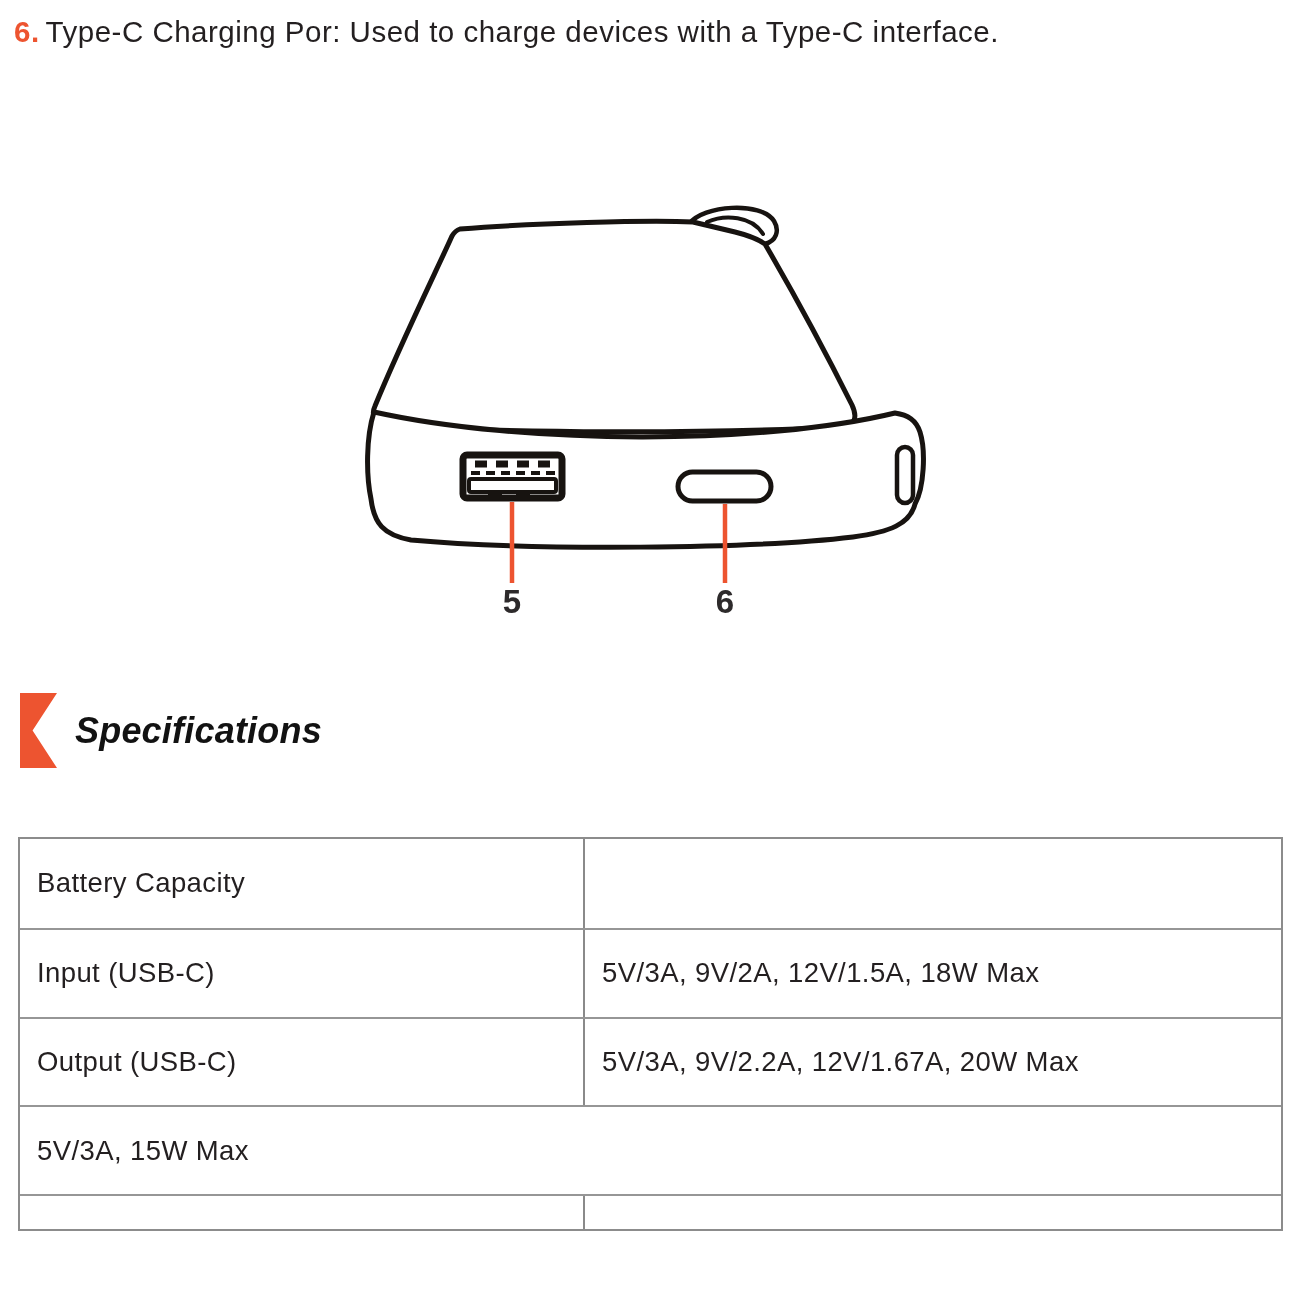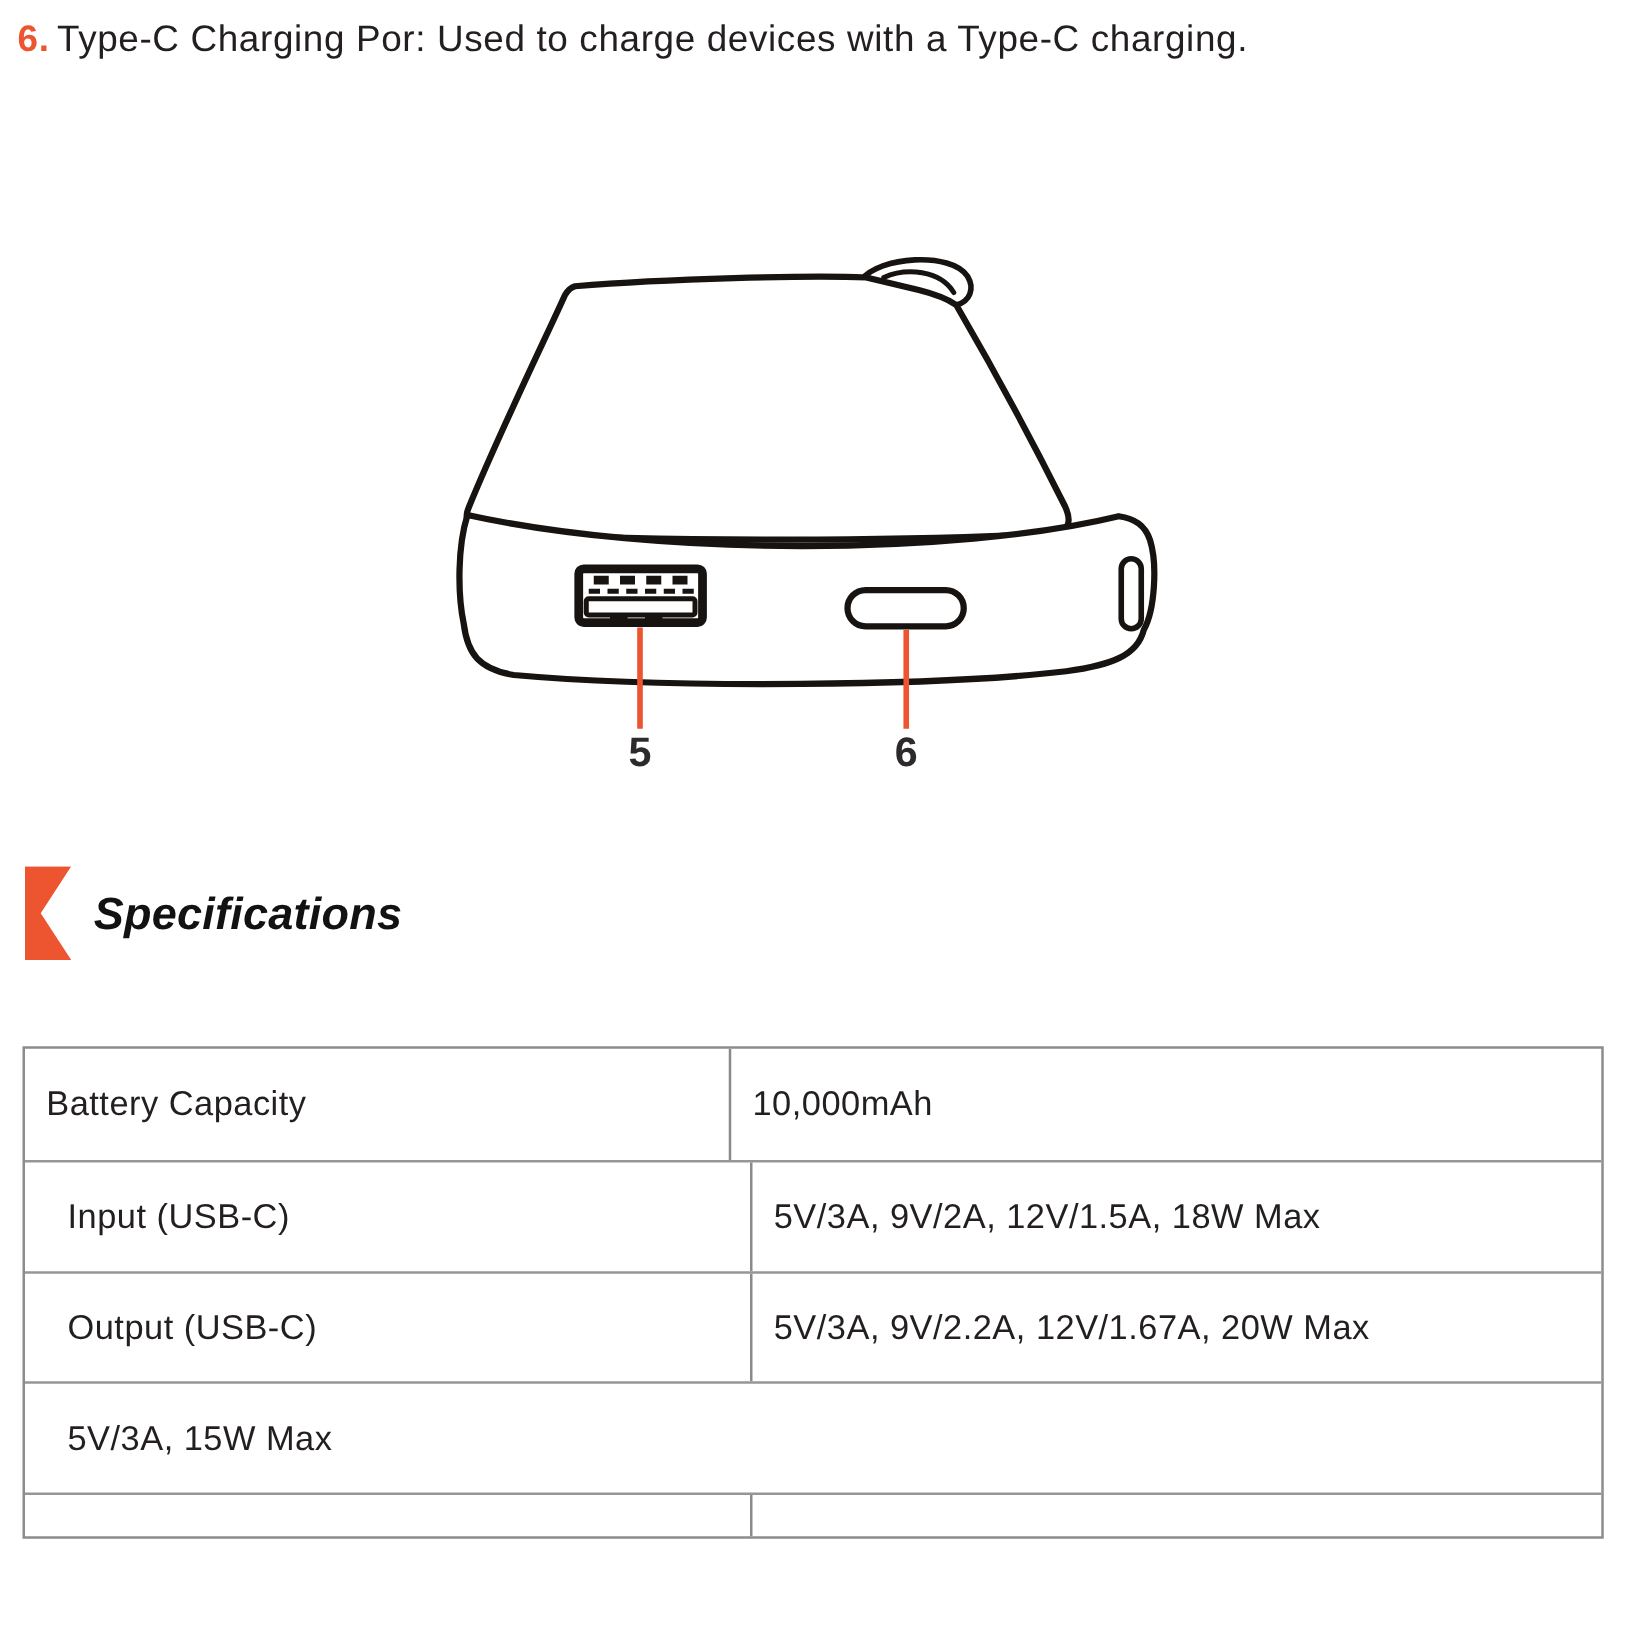--- a/index.html
+++ b/index.html
@@ -27,32 +27,32 @@
   
   .section-head{position:absolute;left:20px;top:693px;height:75px;display:flex;align-items:center;}
   .bracket-icon{width:37px;height:75px;background:var(--accent);
     clip-path:polygon(0 0,100% 0,34% 50%,100% 100%,0 100%);flex:0 0 auto;}
   .section-title{font-size:36px;font-weight:700;color:#121212;margin-left:18px;letter-spacing:0.2px;font-style:italic;}
 
   
   .spec-table{position:absolute;left:18px;top:837px;width:1265px;height:394px;
     border:2px solid #8c8c8c;overflow:hidden;}
   .spec-row{display:flex;height:88.8px;}
-  .spec-row + .spec-row{border-top:2px solid var(--border);padding-left:17px;}
+  .spec-row + .spec-row{border-top:2px solid var(--border);}
   .cell{display:flex;align-items:center;font-size:27.5px;font-weight:500;letter-spacing:0.4px;color:var(--text);}
   .cell.label{width:565px;flex:0 0 auto;border-right:2px solid #8a8a8a;padding-left:17px;}
   .cell.value{flex:1;padding-left:17px;}
 </style>
 </head>
 <body>
 
 <div class="page">
 
   <div class="intro">
-    <p class="intro-item"><span class="num">6.</span><span>Type-C Charging Por: Used to charge devices with a Type-C charging.</span></p>
+    <p class="intro-item"><span class="num">6.</span><span>Type-C Charging Por: Used to charge devices with a Type-C interface.</span></p>
   </div>
 
   <div class="figure">
     <svg width="575" height="440" viewBox="0 0 575 440">
 
       <path d="M 326 31 C 340 12 398 8 411 28 C 417 38 413 48 402 51" fill="none" stroke="#171310" stroke-width="4.5" stroke-linecap="round"></path>
       <path d="M 344 29 C 362 21 389 23 400 41" fill="none" stroke="#171310" stroke-width="4" stroke-linecap="round"></path>
 
       <path d="M 97 36 C 170 30 285 27 330 29 L 372 39 C 384 42 395 46 402 51 C 441 118 473 180 489 212 C 495 225 492 233 477 234 C 340 241 150 240 30 233 C 14 231 7 224 12 213 C 36 154 77 70 89 43 C 92 38 94 37 97 36 Z" fill="#ffffff" stroke="#171310" stroke-width="5" stroke-linejoin="round"></path>
 
@@ -79,21 +79,20 @@
   </div>
 
   <div class="section-head">
     <span class="bracket-icon"></span>
     <h2 class="section-title">Specifications</h2>
   </div>
 
   <div class="spec-table">
     <div class="spec-row">
       <div class="cell label">Battery Capacity</div>
-      <div class="cell value">10,000mAh</div>
     </div>
     <div class="spec-row">
       <div class="cell label">Input (USB-C)</div>
       <div class="cell value">5V/3A, 9V/2A, 12V/1.5A, 18W Max</div>
     </div>
     <div class="spec-row">
       <div class="cell label">Output (USB-C)</div>
       <div class="cell value">5V/3A, 9V/2.2A, 12V/1.67A, 20W Max</div>
     </div>
     <div class="spec-row">

